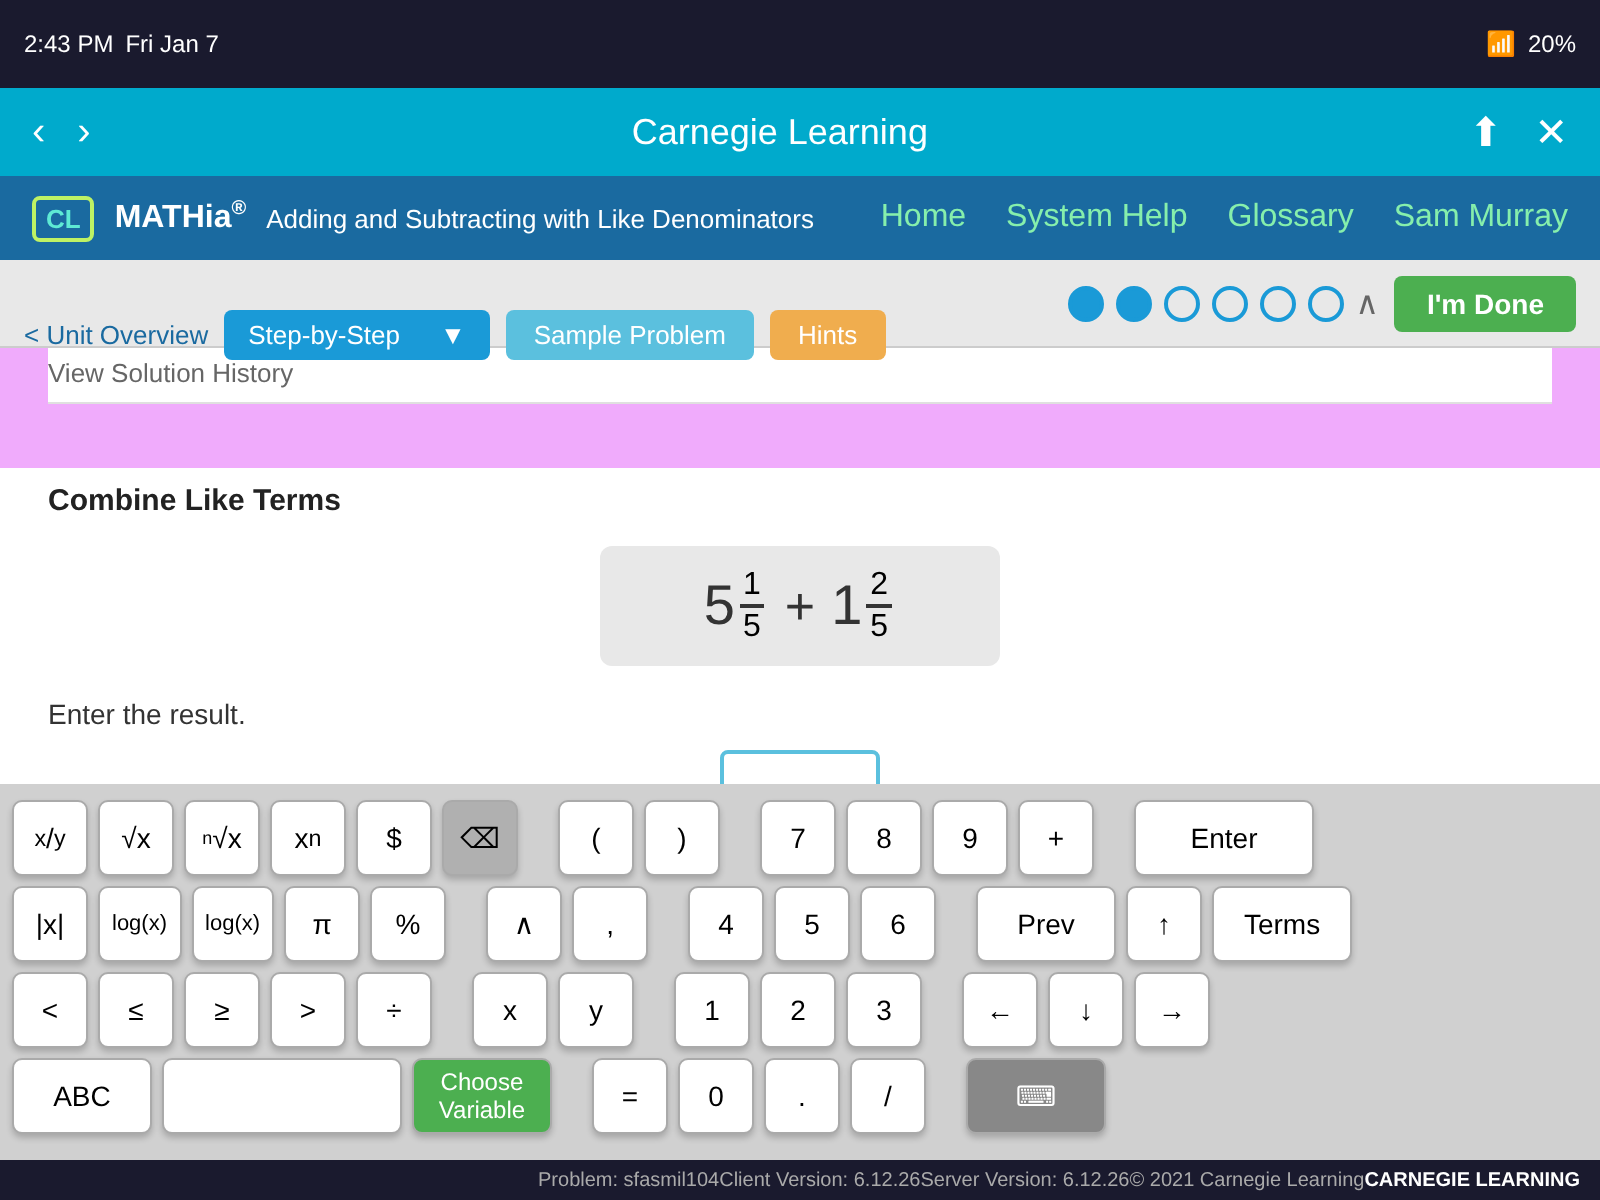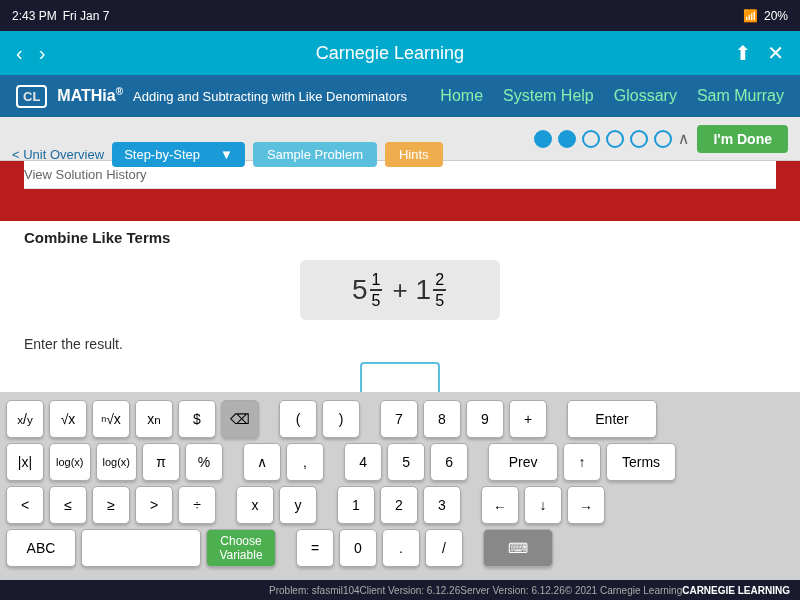--- a/index.html
+++ b/index.html
@@ -2,21 +2,21 @@
 <html><head>
   <meta charset="utf-8">
   <style>
     * { box-sizing: border-box; margin: 0; padding: 0; }
     body { width: 800px; height: 600px; overflow: hidden; font-family: -apple-system, BlinkMacSystemFont, 'Segoe UI', Arial, sans-serif; background: #f0f0f0; }
 
     
     #status-bar {
       background: #1a1a2e;
       color: white;
-      height: 31px;
+      height: 44px;
       display: flex;
       align-items: center;
       justify-content: space-between;
       padding: 0 12px;
       font-size: 12px;
     }
     #status-bar .left { display: flex; align-items: center; gap: 6px; }
     #status-bar .right { display: flex; align-items: center; gap: 6px; }
 
     
@@ -36,21 +36,21 @@
     
     #app-header {
       background: #1a6aa0;
       height: 42px;
       display: flex;
       align-items: center;
       justify-content: space-between;
       padding: 0 16px;
     }
     #app-header .left { display: flex; align-items: center; gap: 10px; }
-    #app-header .logo { background: #1a6aa0; border: 2px solid #ffffff; border-radius: 4px; color: #e5e5e5; font-size: 13px; font-weight: bold; padding: 2px 5px; }
+    #app-header .logo { background: #1a6aa0; border: 2px solid #bef264; border-radius: 4px; color: #5eead4; font-size: 13px; font-weight: bold; padding: 2px 5px; }
     #app-header .mathia { color: white; font-size: 16px; font-weight: bold; }
     #app-header .mathia sup { font-size: 10px; }
     #app-header .subtitle { color: white; font-size: 13px; }
     #app-header .nav-links { display: flex; gap: 20px; }
     #app-header .nav-links a { color: #86efac; font-size: 16px; text-decoration: none; cursor: pointer; }
 
     
     #toolbar {
       background: #e8e8e8;
       height: 44px;
@@ -67,21 +67,21 @@
     .btn-sample { background: #5bc0de; color: white; border: none; border-radius: 4px; padding: 5px 14px; font-size: 13px; cursor: pointer; }
     .btn-hints { background: #f0ad4e; color: white; border: none; border-radius: 4px; padding: 5px 14px; font-size: 13px; cursor: pointer; }
     .progress-dots { display: flex; align-items: center; gap: 6px; }
     .dot { width: 18px; height: 18px; border-radius: 50%; border: 2px solid #1a9ad7; background: transparent; display: inline-block; }
     .dot.active { background: #1a9ad7; }
     .chevron-up { color: #666; font-size: 16px; cursor: pointer; }
     .btn-done { background: #4caf50; color: white; border: none; border-radius: 4px; padding: 6px 16px; font-size: 14px; font-weight: bold; cursor: pointer; }
 
     
     #main-content {
-      background: #b91c1c;
+      background: #f0abfc;
       padding: 0 24px 8px 24px;
       min-height: 60px;
     }
     #solution-history { color: #666; font-size: 13px; padding: 8px 0; cursor: pointer; }
     #content-area {
       background: white;
       padding: 8px 24px 16px 24px;
     }
     #combine-label { font-size: 15px; font-weight: bold; color: #222; margin-bottom: 14px; }
 

